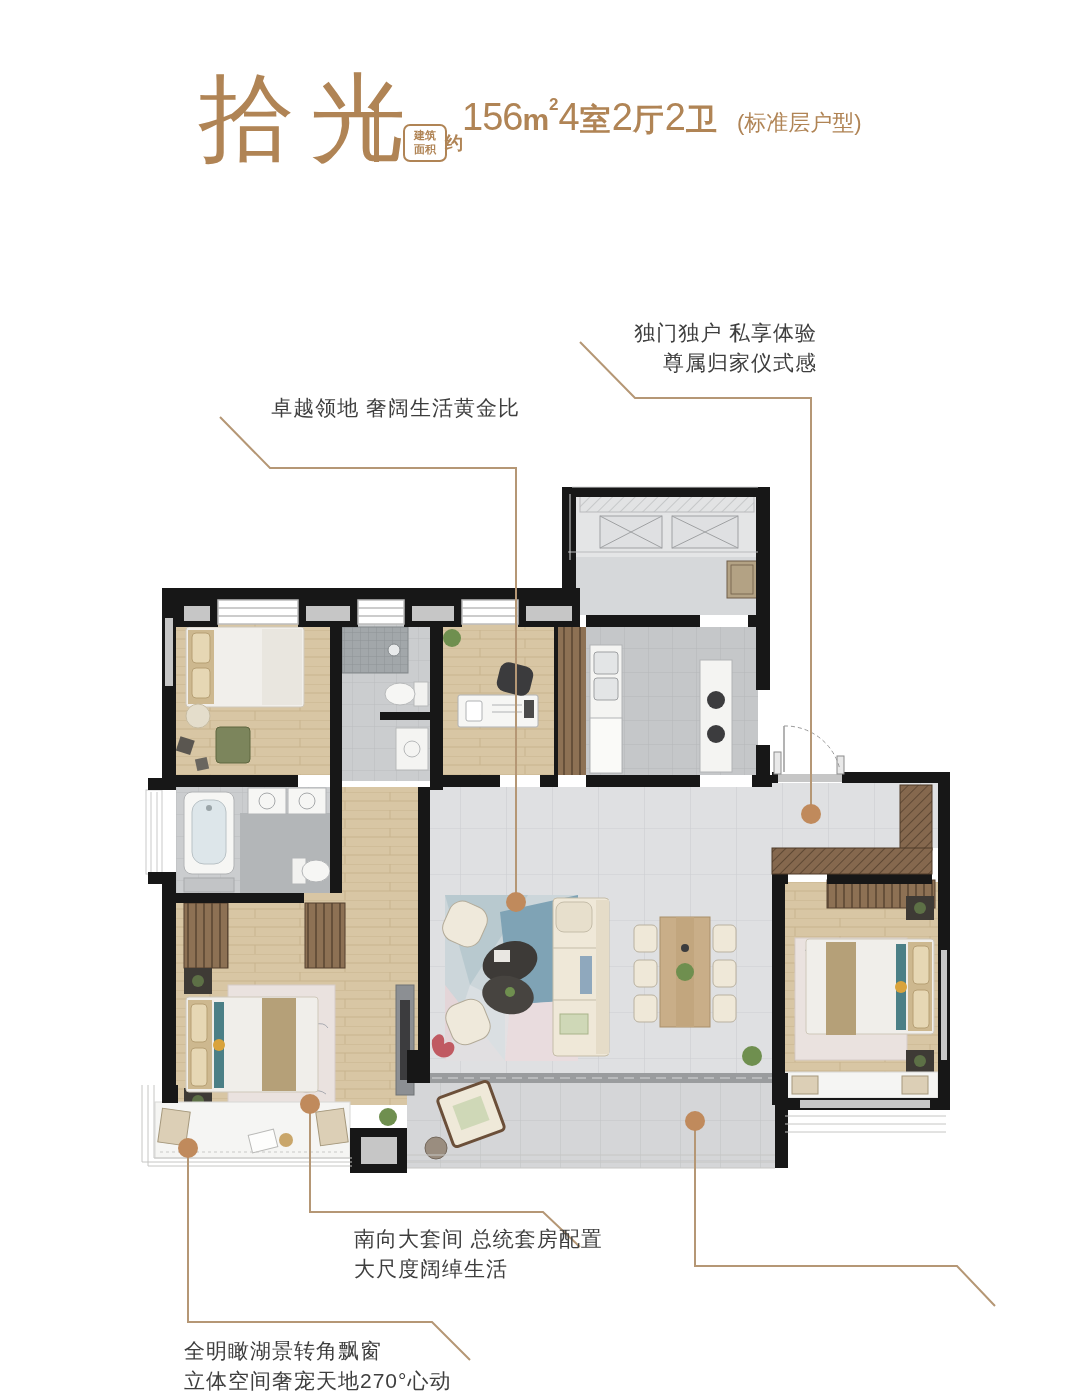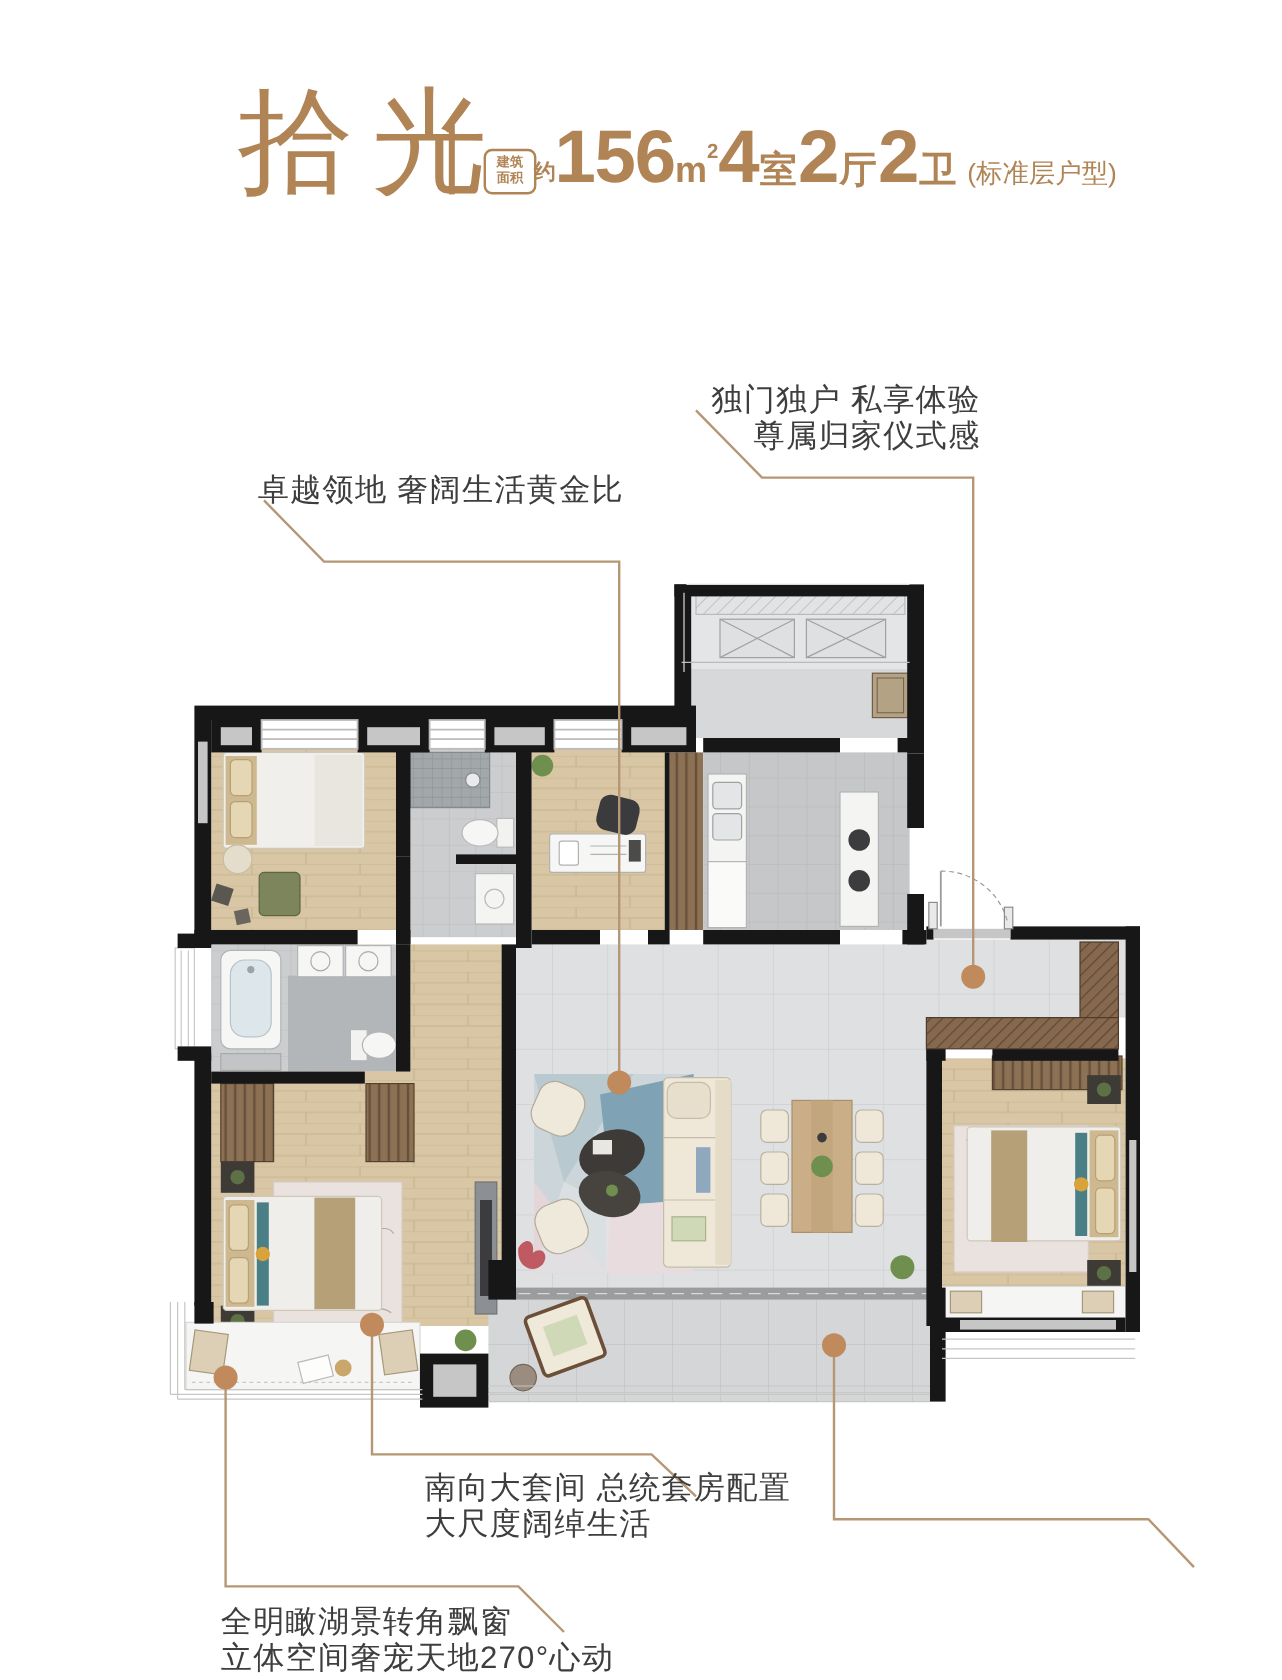--- a/index.html
+++ b/index.html
@@ -8,27 +8,27 @@
   .abs{position:absolute;}
   
   .title{left:198px;top:66px;font-size:96px;font-weight:300;color:var(--accent);
          letter-spacing:16px;line-height:1.1;font-family:"Liberation Serif", serif;text-align:center;}
   .divider{left:374px;top:104px;width:5px;height:58px;background:var(--accent);}
   .area-box{left:403px;top:124px;width:40px;height:32px;border:2px solid var(--accent);
             border-radius:7px;color:var(--accent);font-size:11px;line-height:14px;
             text-align:center;padding-top:2px;font-weight:700;}
   .approx{left:445px;top:131px;font-size:18px;color:var(--accent);font-weight:700;}
   .spec{left:462px;top:96px;display:flex;align-items:baseline;color:var(--accent);white-space:nowrap;}
-  .spec .num{font-size:62px;font-weight:700;letter-spacing:-1px;}
+  .spec .num{font-size:38px;font-weight:400;letter-spacing:-1px;}
   .spec .unit{font-size:30px;font-weight:700;}
   .spec .sup{font-size:17px;font-weight:700;transform:translateY(-20px);display:inline-block;}
   .spec .cjk{font-size:31px;font-weight:700;margin:0 1px;}
-  .spec .note{font-size:22px;font-weight:400;margin-left:8px;}
+  .spec .note{font-size:22px;font-weight:400;margin-left:19px;}
   
-  .callout{color:var(--ink);font-size:26px;line-height:30px;letter-spacing:1px;white-space:nowrap;}
+  .callout{color:var(--ink);font-size:21px;line-height:30px;letter-spacing:1px;white-space:nowrap;}
   .c-right{text-align:right;}
   .co1{top:318px;right:251px;}
   .co2{top:393px;right:548px;}
   .co3{top:1224px;left:306px;margin-left:48px;}
   .co4{top:1277px;left:692px;}
   .co5{top:1336px;left:184px;}
   
   .w{fill:#171717;}
   .win{fill:#c6c6c6;}
   .lead{fill:none;stroke:var(--line);stroke-width:2px;}

